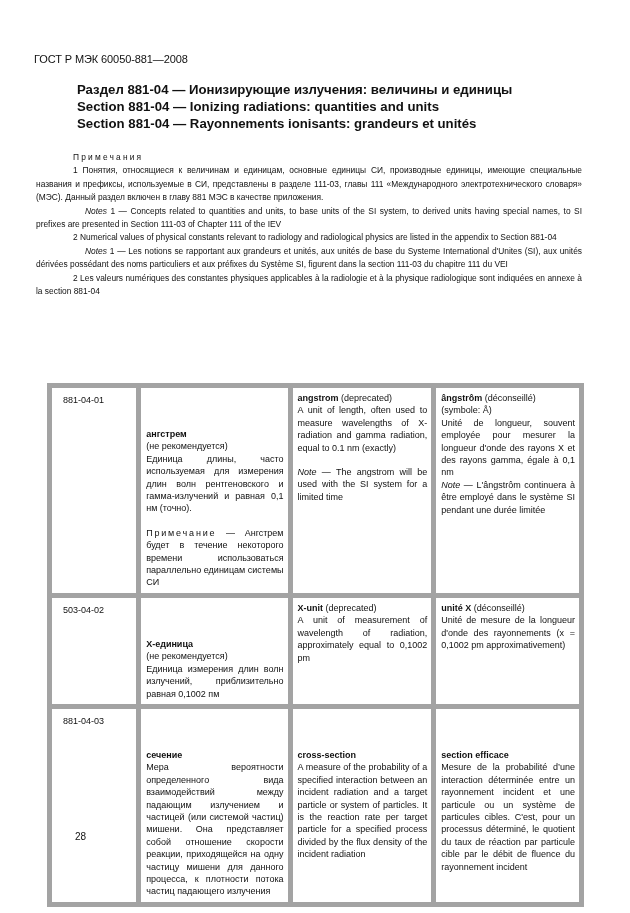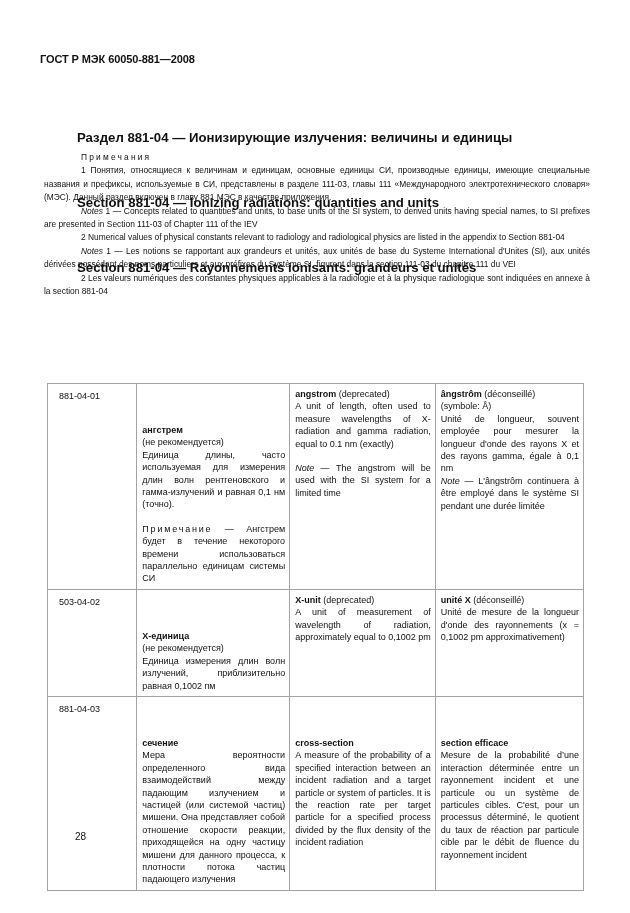--- a/index.html
+++ b/index.html
@@ -1,25 +1,25 @@
 <!DOCTYPE html>
 <html><head>
 <meta charset="utf-8">
 <style>
   html, body { margin: 0; padding: 0; background: #ffffff; }
   body { width: 630px; height: 913px; position: relative; overflow: hidden; color: #111; font-family: "Liberation Sans", sans-serif; }
-  .doc-header { position: absolute; left: 40px; top: 53px; font-size: 11px; font-weight: bold; letter-spacing: -0.1px; }
+  .doc-header { position: absolute; left: 34px; top: 53px; font-size: 11px; font-weight: normal; letter-spacing: -0.1px; }
   .titles { position: absolute; left: 77px; top: 81px; font-size: 13.2px; font-weight: bold; line-height: 17px; }
-  .titles div { white-space: nowrap; margin-top: 48px; }
-  .notes { position: absolute; left: 44px; top: 151px; width: 546px; font-size: 8.4px; line-height: 13.4px; text-align: justify; }
+  .titles div { white-space: nowrap; }
+  .notes { position: absolute; left: 36px; top: 151px; width: 546px; font-size: 8.4px; line-height: 13.4px; text-align: justify; }
   .notes p { margin: 0; text-indent: 37px; }
   .notes .spaced { letter-spacing: 2.2px; }
-  .notes em { font-style: italic; }
+  .notes em { font-style: italic; margin-left: 12px; }
   table.terms { position: absolute; left: 47px; top: 383px; width: 537px; border-collapse: collapse; font-size: 9px; line-height: 12.4px; }
-  table.terms td { border: 1px solid #a3a3a3; vertical-align: top; padding: 4px 4px 4px 5px; }
+  table.terms td { border: 5px solid #a3a3a3; vertical-align: top; padding: 4px 4px 4px 5px; }
   td.code { width: 75px; padding-left: 11px !important; padding-top: 6px !important; }
   td.ru { width: 145px; }
   td.en { width: 138px; }
   td.fr { width: 140px; }
   .term { font-weight: bold; margin-top: 36px; }
   .just { text-align: justify; }
   .gap { height: 12px; }
   .spaced-note { letter-spacing: 1.8px; }
   .page-num { position: absolute; left: 46px; top: 831px; font-size: 10px; margin-left: 29px; }
   .row1 td { height: 170px; }

